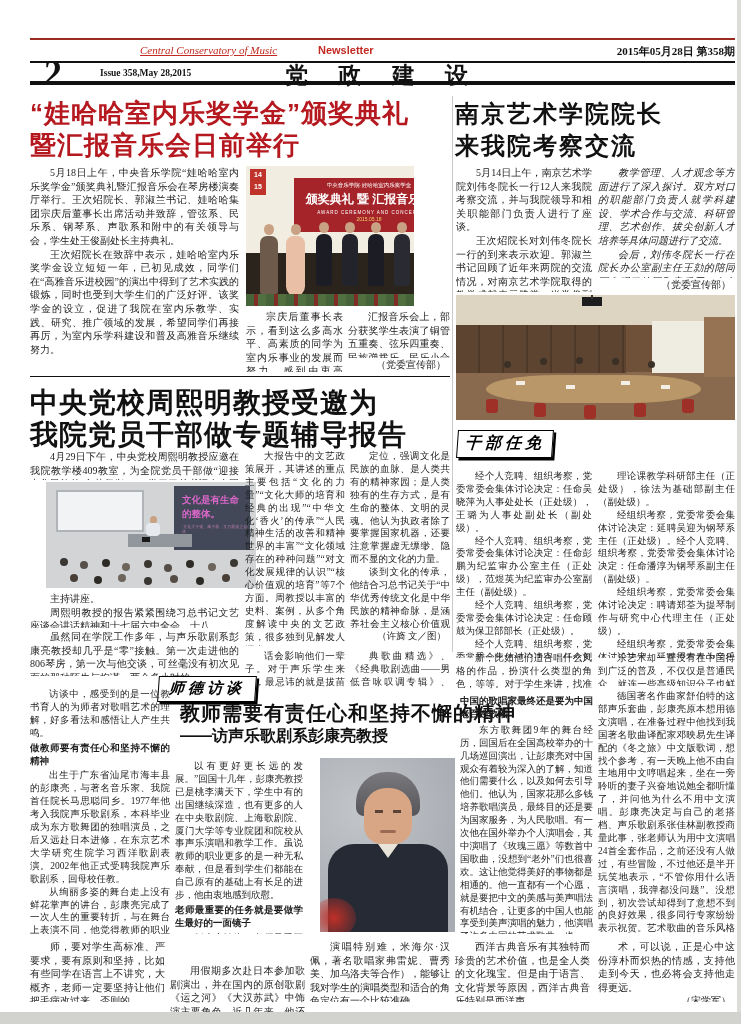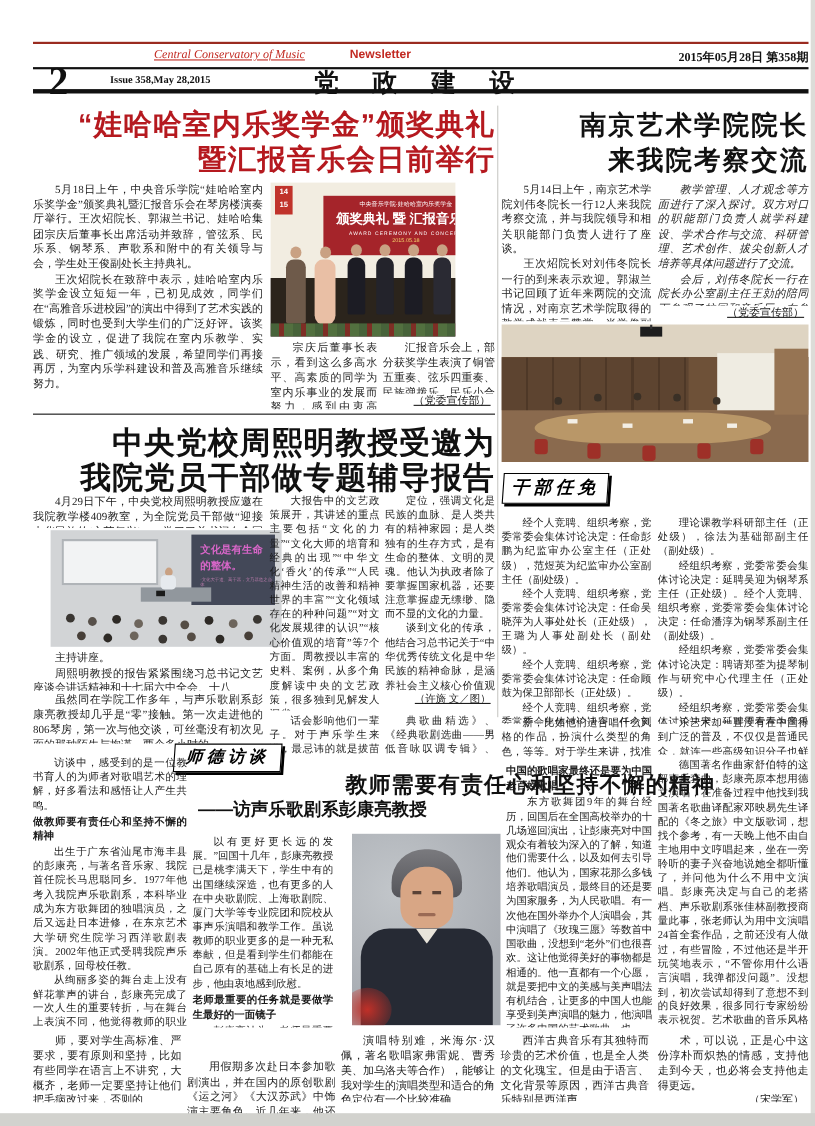--- a/index.html
+++ b/index.html
@@ -4,22 +4,22 @@
 <style>
   * { margin:0; padding:0; box-sizing:border-box; }
   html,body { width:741px; height:1024px; background:#fff; position:relative;
     font-family:"Liberation Serif","DejaVu Serif",serif; }
   .abs { position:absolute; }
   .bt { font-family:"Liberation Serif","DejaVu Serif",serif; font-size:10px; line-height:1.36;
         text-align:justify; color:#1c1c1c; overflow:hidden; }
   .bt p { margin:0; text-indent:2em; }
   .bt-s { font-size:9.5px; }
   .ih { font-weight:bold; font-family:"Liberation Sans","DejaVu Sans",sans-serif; margin:2px 0; }
-  .byline { text-align:right; padding-right:4px;text-decoration:underline; }
-  .hl { font-family:"Liberation Sans","DejaVu Sans",sans-serif; font-weight:bold; text-align:right; white-space:nowrap; }
+  .byline { text-align:right; padding-right:4px; }
+  .hl { font-family:"Liberation Sans","DejaVu Sans",sans-serif; font-weight:bold; text-align:left; white-space:nowrap; }
   .hl-red { color:#b5191f; font-size:26px; letter-spacing:1px; }
   .hl-b { color:#111; font-size:24px; letter-spacing:2px; }
   .hl-c { color:#111; font-size:28px; letter-spacing:1px; }
   .hl-i { color:#111; font-size:20px; letter-spacing:1px; }
   .sub-i { color:#111; font-size:16px; font-weight:bold; 
            font-family:Liberation Sans, sans-serif; }
   .rule { background:#111; }
   .script-box { border:1.5px solid #000; box-shadow:2.5px 2.5px 0 0 #000; background:#fff;
     font-family:"DejaVu Serif","Liberation Serif",serif; font-style:italic; font-weight:bold;
     font-size:16px; letter-spacing:4px; text-align:center; line-height:24px; transform:skewX(-4deg); }
@@ -122,22 +122,22 @@
   <div class="chair" style="left:78px;top:108px;"></div>
   <div class="chair" style="left:128px;top:110px;"></div>
   <div class="chair" style="left:178px;top:108px;"></div>
   <div class="chair" style="left:226px;top:104px;"></div>
 </div>
 
 <div class="abs script-box" style="left:457px;top:430px;width:96px;height:28px;">
   <span>干部任免</span>
 </div>
 <div class="abs bt bt-s" style="left:456px;top:470px;width:136px;height:188px;">
+    <p>经个人竞聘、组织考察，党委常委会集体讨论决定：任命吴晓萍为人事处处长（正处级），王璐为人事处副处长（副处级）。</p>
     <p>经个人竞聘、组织考察，党委常委会集体讨论决定：任命彭鹏为纪监审办公室主任（正处级），范煜英为纪监审办公室副主任（副处级）。</p>
-    <p>经个人竞聘、组织考察，党委常委会集体讨论决定：任命吴晓萍为人事处处长（正处级），王璐为人事处副处长（副处级）。</p>
     <p>经个人竞聘、组织考察，党委常委会集体讨论决定：任命顾鼓为保卫部部长（正处级）。</p>
     <p>经个人竞聘、组织考察，党委常委会集体讨论决定：任命刘红柱为国际交流处处长（正处级），揭俭为国际交流处副处长（副处级）。</p>
   </div>
 <div class="abs bt bt-s" style="left:598px;top:470px;width:137px;height:188px;">
     <p>理论课教学科研部主任（正处级），徐法为基础部副主任（副处级）。</p>
     <p>经组织考察，党委常委会集体讨论决定：延聘吴迎为钢琴系主任（正处级）。经个人竞聘、组织考察，党委常委会集体讨论决定：任命潘淳为钢琴系副主任（副处级）。</p>
     <p>经组织考察，党委常委会集体讨论决定：聘请郑荃为提琴制作与研究中心代理主任（正处级）。</p>
     <p>经组织考察，党委常委会集体讨论决定：延聘周青青为音乐学系主任（正处级）。经个人竞聘、组织考察，党委常委会集体讨论决定：任命潘澜为音乐学系副主任（副处级，试用期一年）。李昕不再担任音乐学系副主任。</p>
   </div>
 

